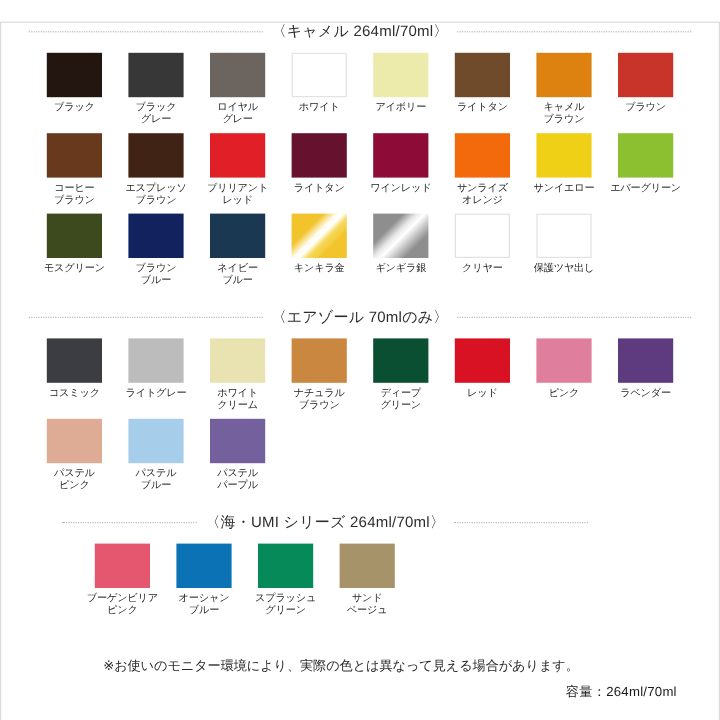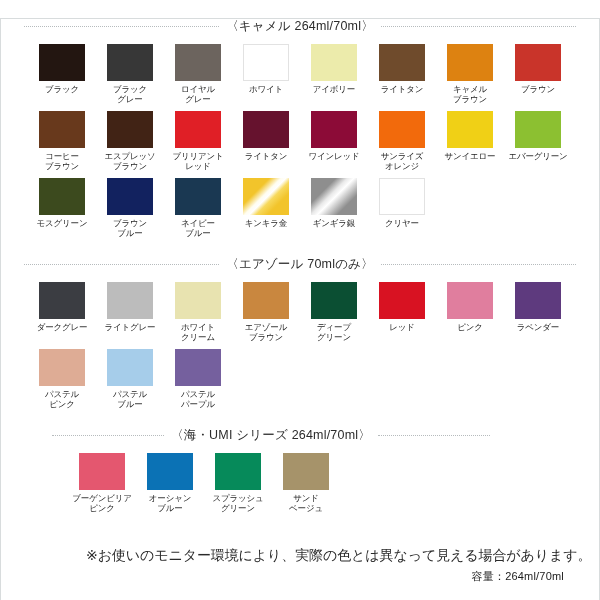--- a/index.html
+++ b/index.html
@@ -99,21 +99,21 @@
     letter-spacing: -0.2px;
     min-height: 10px;
   }
   .row-gap { height: 7px; }
 
   
   .footnote {
     position: absolute;
     left: 86px;
     top: 529px;
-    font-size: 14px;
+    font-size: 11px;
     color: #2a2a2a;
     letter-spacing: -0.1px;
   }
   .capacity {
     position: absolute;
     right: 36px;
     top: 551px;
     font-size: 11px;
     color: #1b1b1b;
     letter-spacing: 0.2px;
@@ -227,43 +227,47 @@
           <div class="chip-label">キンキラ金</div>
         </div>
         <div class="swatch-cell">
           <div class="chip metal" style="background: linear-gradient(135deg, rgb(142, 142, 142) 0%, rgb(142, 142, 142) 30%, rgb(233, 233, 233) 44%, rgb(255, 255, 255) 52%, rgb(207, 207, 207) 62%, rgb(142, 142, 142) 76%, rgb(142, 142, 142) 100%);"></div>
           <div class="chip-label">ギンギラ銀</div>
         </div>
         <div class="swatch-cell">
           <div class="chip bordered" style="background: rgb(255, 255, 255);"></div>
           <div class="chip-label">クリヤー</div>
         </div>
+        <div class="swatch-cell">
+          <div class="chip bordered" style="background: rgb(255, 255, 255);"></div>
+          <div class="chip-label">保護ツヤ出し</div>
+        </div>
       </div>
       <div class="section-head">
         <div class="rule"></div>
         <div class="section-title">〈エアゾール 70mlのみ〉</div>
         <div class="rule"></div>
       </div>
       <div class="swatch-grid">
         <div class="swatch-cell">
           <div class="chip" style="background: rgb(59, 61, 66);"></div>
-          <div class="chip-label">ダークグレー</div>
+          <div class="chip-label">コスミック</div>
         </div>
         <div class="swatch-cell">
           <div class="chip" style="background: rgb(188, 188, 188);"></div>
           <div class="chip-label">ライトグレー</div>
         </div>
         <div class="swatch-cell">
           <div class="chip" style="background: rgb(232, 227, 176);"></div>
           <div class="chip-label">ホワイト
 クリーム</div>
         </div>
         <div class="swatch-cell">
           <div class="chip" style="background: rgb(201, 135, 63);"></div>
-          <div class="chip-label">エアゾール
+          <div class="chip-label">ナチュラル
 ブラウン</div>
         </div>
         <div class="swatch-cell">
           <div class="chip" style="background: rgb(11, 79, 51);"></div>
           <div class="chip-label">ディープ
 グリーン</div>
         </div>
         <div class="swatch-cell">
           <div class="chip" style="background: rgb(216, 18, 34);"></div>
           <div class="chip-label">レッド</div>

